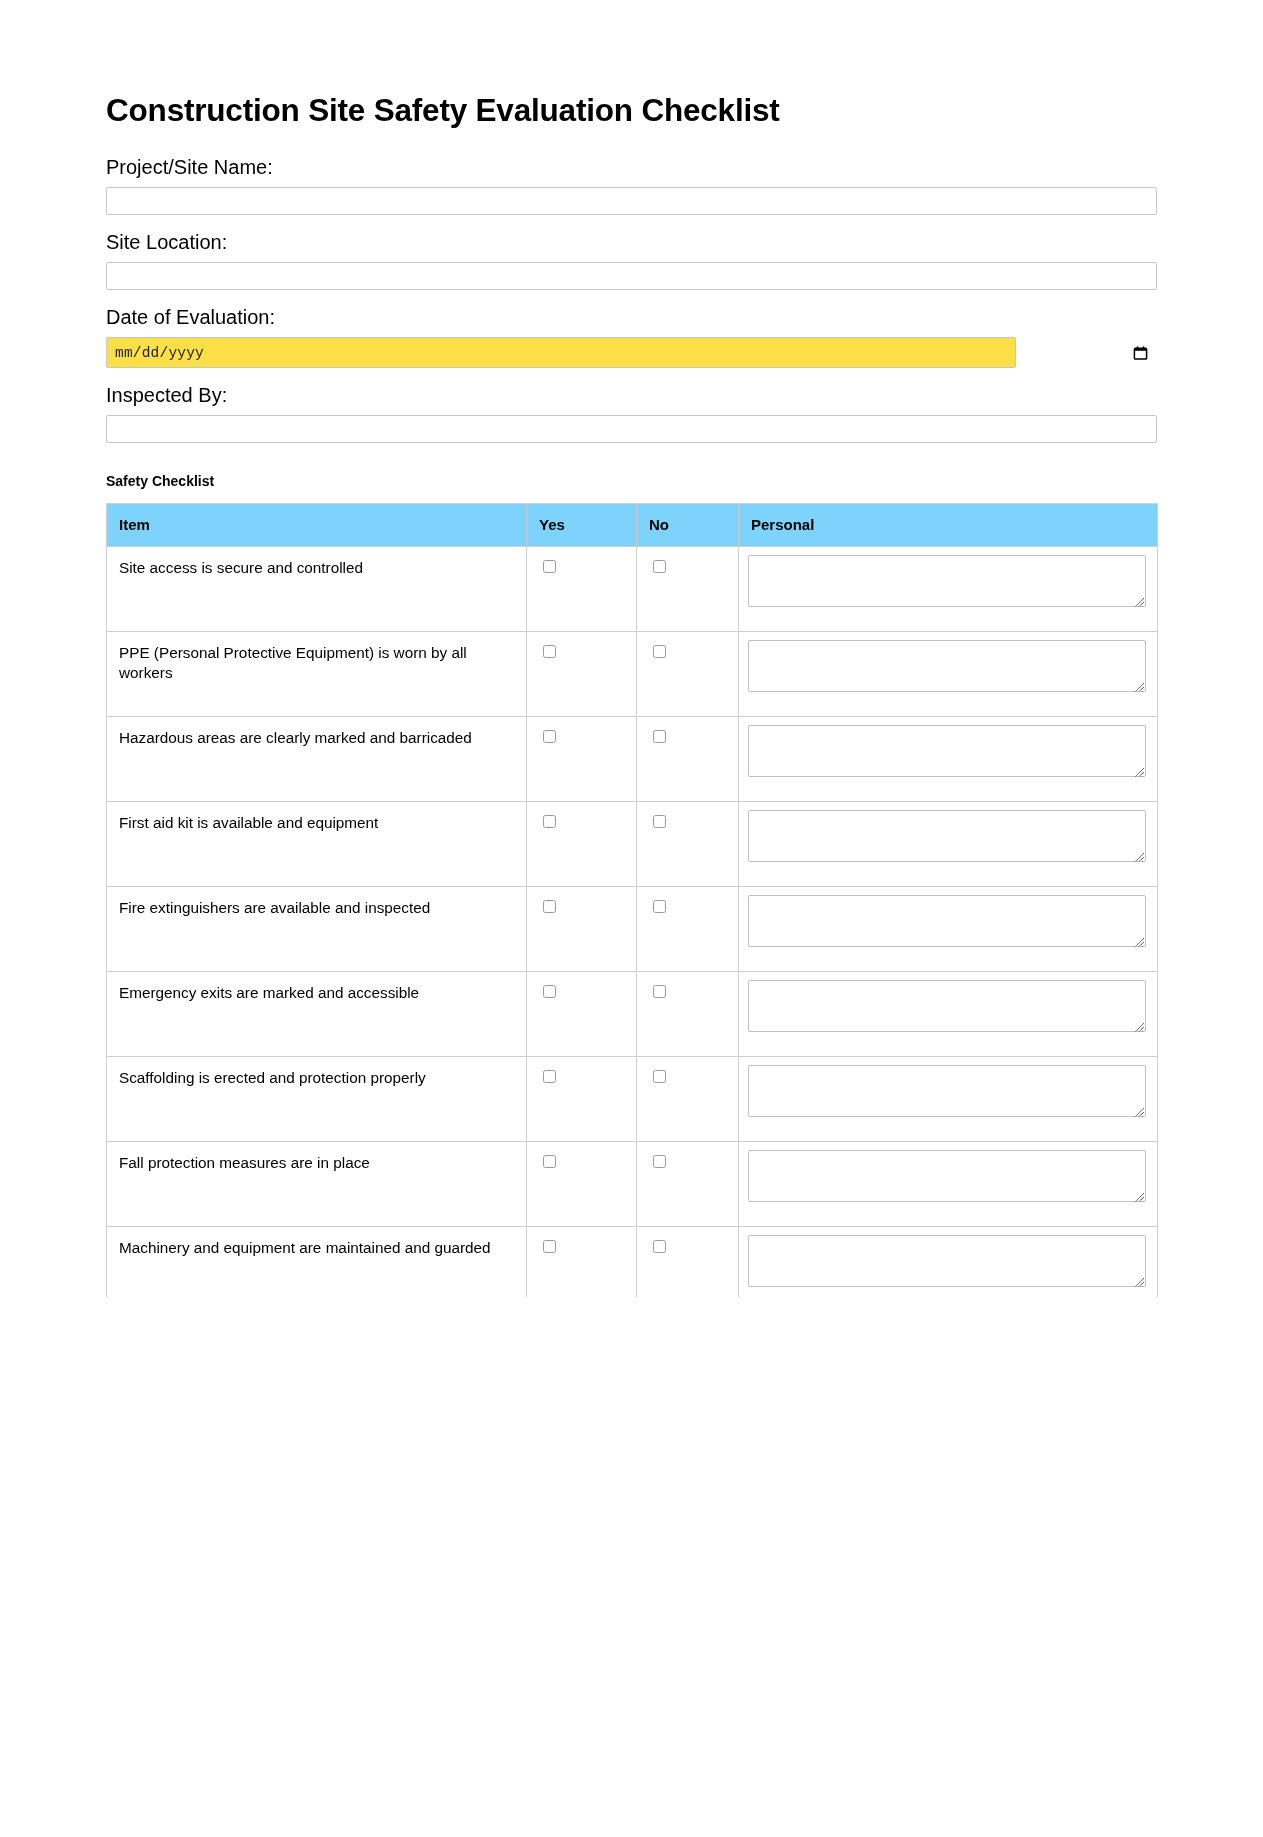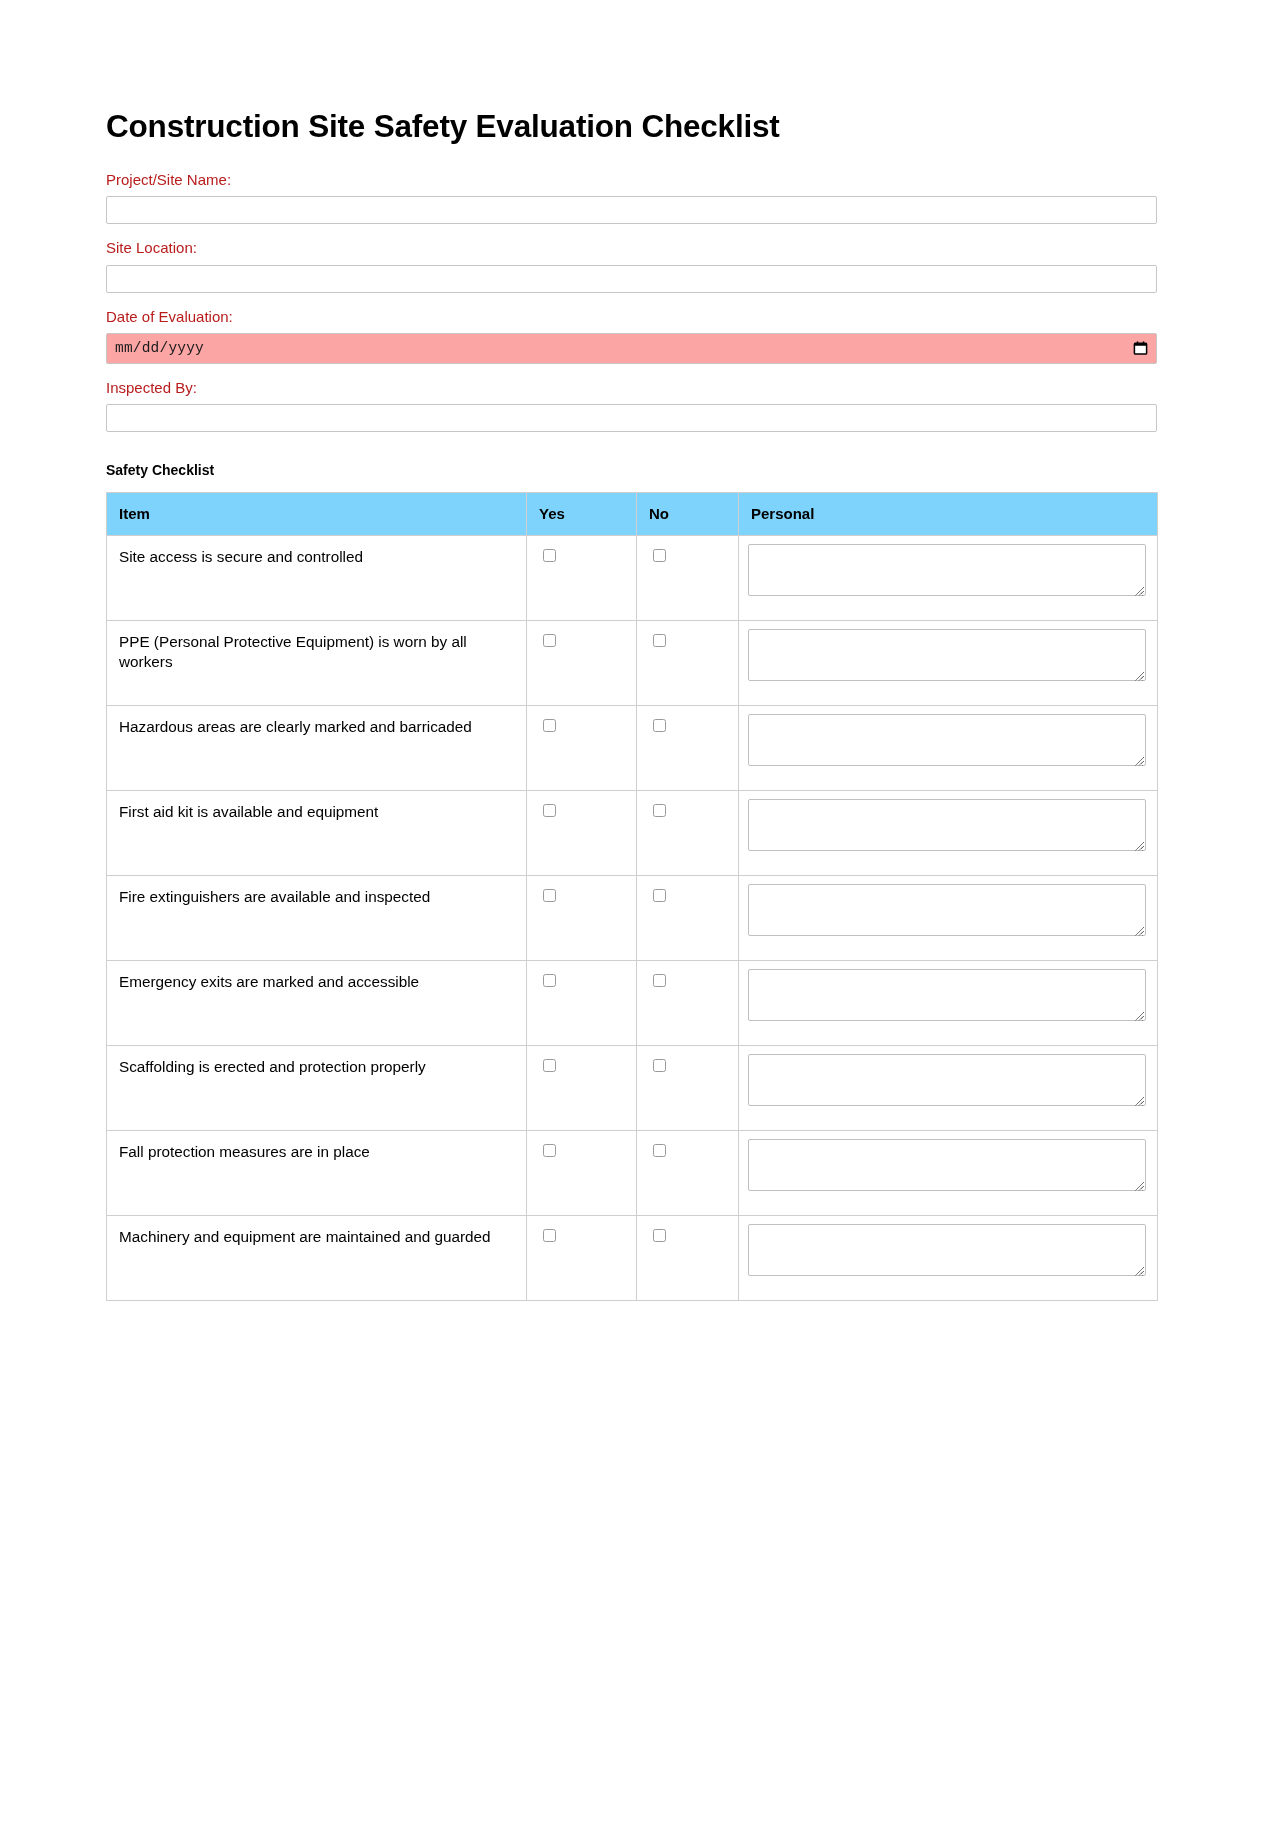--- a/index.html
+++ b/index.html
@@ -12,45 +12,45 @@
   body {
     width: 1263px;
     height: 1837px;
     font-family: "Liberation Sans", sans-serif;
     color: #000000;
     overflow: hidden;
   }
   .page {
     position: absolute;
     left: 0;
-    top: 16px;
+    top: 0;
     width: 1263px;
     height: 1297px;
     overflow: hidden;
   }
   .content {
     padding: 92px 106px 0 106px;
     width: 1263px;
   }
 
   h1.doc-title {
     font-size: 31.5px;
     font-weight: bold;
     margin: 0 0 26px 0;
     letter-spacing: -0.2px;
     line-height: 1.15;
   }
 
   .field-group { margin: 0 0 14px 0; }
   .field-label {
     display: block;
-    font-size: 15px;
+    font-size: 20px;
     line-height: 1.35;
     margin: 0 0 6px 0;
-    color: #b91c1c;
+    color: #000000;
   }
   .text-input {
     display: block;
     width: 1051px;
     height: 28px;
     border: 1px solid #c6c6c6;
     border-radius: 2px;
     background: #ffffff;
     font-family: "Liberation Sans", sans-serif;
     font-size: 15px;
@@ -58,25 +58,25 @@
     color: #000;
     outline: none;
   }
   .date-wrap {
     position: relative;
     width: 1051px;
     height: 31px;
   }
   .date-input {
     display: block;
-    width: 1051px;
+    width: 910px;
     height: 31px;
     border: 1px solid #c6c6c6;
     border-radius: 2px;
-    background: #fca5a5;
+    background: #fde047;
     font-family: "Liberation Mono", monospace;
     font-size: 14.5px;
     padding: 2px 30px 2px 8px;
     color: #1b1b1b;
     outline: none;
     letter-spacing: 0.2px;
   }
   .cal-icon {
     position: absolute;
     right: 9px;

